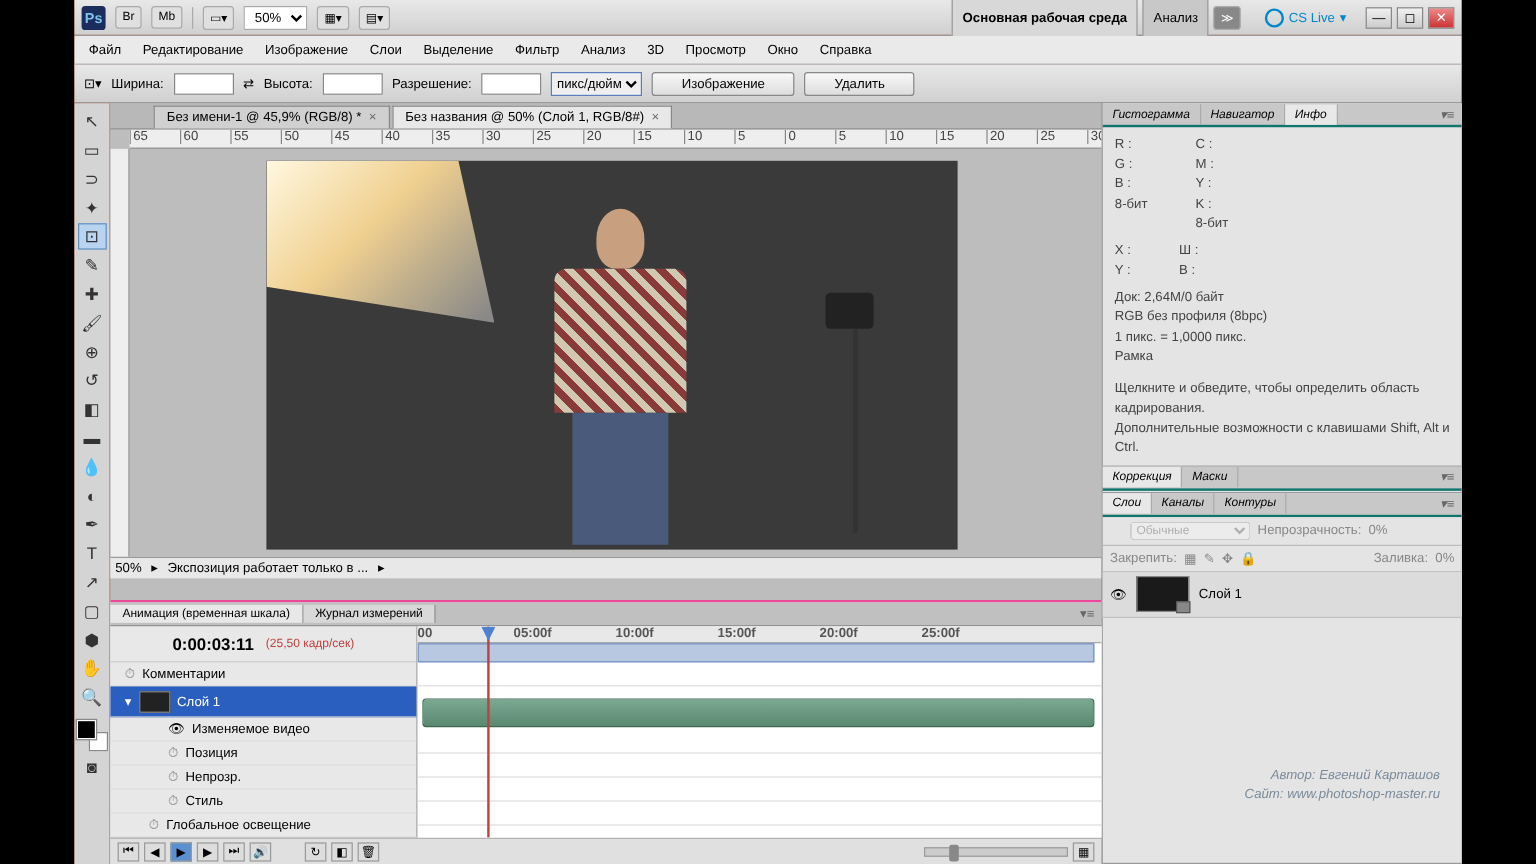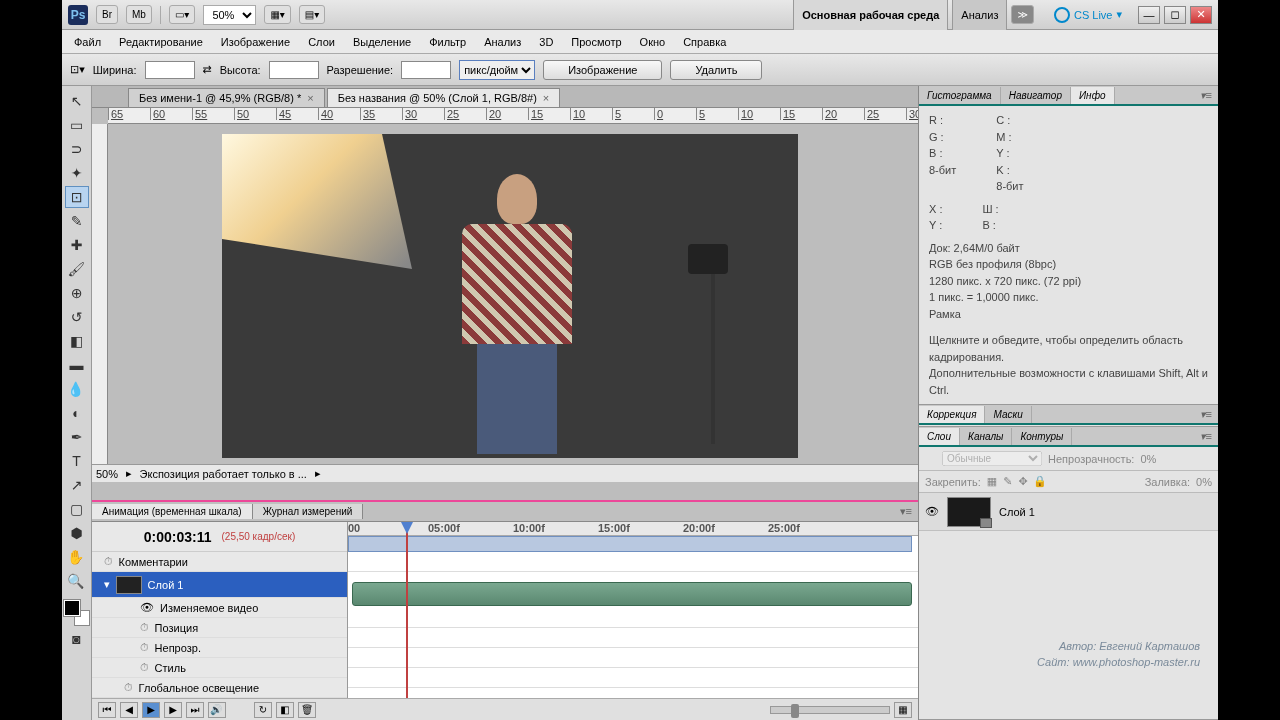--- a/index.html
+++ b/index.html
@@ -40,21 +40,21 @@
 .sw-bg { position:absolute; bottom:0; right:0; width:16px; height:16px; background:#fff; border:1px solid #888; }
 
 .center { flex:1; display:flex; flex-direction:column; min-width:0; background:#bdbdbd; }
 .doctabs { height:22px; background:#b8b8b8; display:flex; align-items:flex-end; padding-left:36px; border-bottom:1px solid #888; }
 .doctab { padding:3px 10px; background:#d0d0d0; border:1px solid #888; border-bottom:none; margin-right:2px; font-size:11px; display:flex; align-items:center; gap:6px; cursor:pointer; }
 .doctab.active { background:#e8e8e8; }
 .doctab .x { color:#666; cursor:pointer; }
 
 .canvas-wrap { flex:1; position:relative; background:#bdbdbd; overflow:hidden; }
 .ruler-h { position:absolute; top:0; left:16px; right:0; height:16px; background:#eee; border-bottom:1px solid #888; font-size:8px; color:#444; overflow:hidden; white-space:nowrap; }
-.ruler-h span { display:inline-block; width:42px; border-left:1px solid #888; padding-left:2px;text-decoration:underline; }
+.ruler-h span { display:inline-block; width:42px; border-left:1px solid #888; padding-left:2px; }
 .ruler-v { position:absolute; top:16px; left:0; width:16px; bottom:0; background:#eee; border-right:1px solid #888; }
 .canvas { position:absolute; top:26px; left:130px; width:576px; height:324px; background:#3a3a3a; }
 .softbox { position:absolute; top:0; left:0; width:200px; height:150px; background:linear-gradient(135deg,#fff8e0,#f0d090 40%,#888 90%); clip-path:polygon(0 0,80% 0,95% 90%,0 70%); }
 .person { position:absolute; left:230px; top:40px; width:130px; height:280px; }
 .head { width:40px; height:50px; background:#c8a080; border-radius:50% 50% 40% 40%; margin:0 auto; }
 .torso { width:110px; height:120px; background:repeating-linear-gradient(45deg,#8b3a3a 0 6px,#d0c8b0 6px 12px); margin:0 auto; border-radius:10px 10px 0 0; }
 .legs { width:80px; height:110px; background:#4a5a7a; margin:0 auto; }
 .light-stand { position:absolute; right:60px; top:110px; width:50px; height:200px; }
 .lamp { width:40px; height:30px; background:#222; border-radius:4px; }
 .stand { width:4px; height:170px; background:#333; margin:0 auto; }
@@ -342,21 +342,20 @@
                 <div>Y :</div>
               </div>
             <div>
                 <div>Ш :</div>
                 <div>В :</div>
               </div>
           </div>
           <div style="margin-top:6px">
             <div>Док: 2,64M/0 байт</div>
             <div>RGB без профиля (8bpc)</div>
-            <div>1280 пикс. x 720 пикс. (72 ppi)</div>
             <div>1 пикс. = 1,0000 пикс.</div>
             <div>Рамка</div>
           </div>
           <div style="margin-top:10px">
             <div>Щелкните и обведите, чтобы определить область кадрирования.</div>
             <div>Дополнительные возможности с клавишами Shift, Alt и Ctrl.</div>
           </div>
         </div>
       </div>
 

